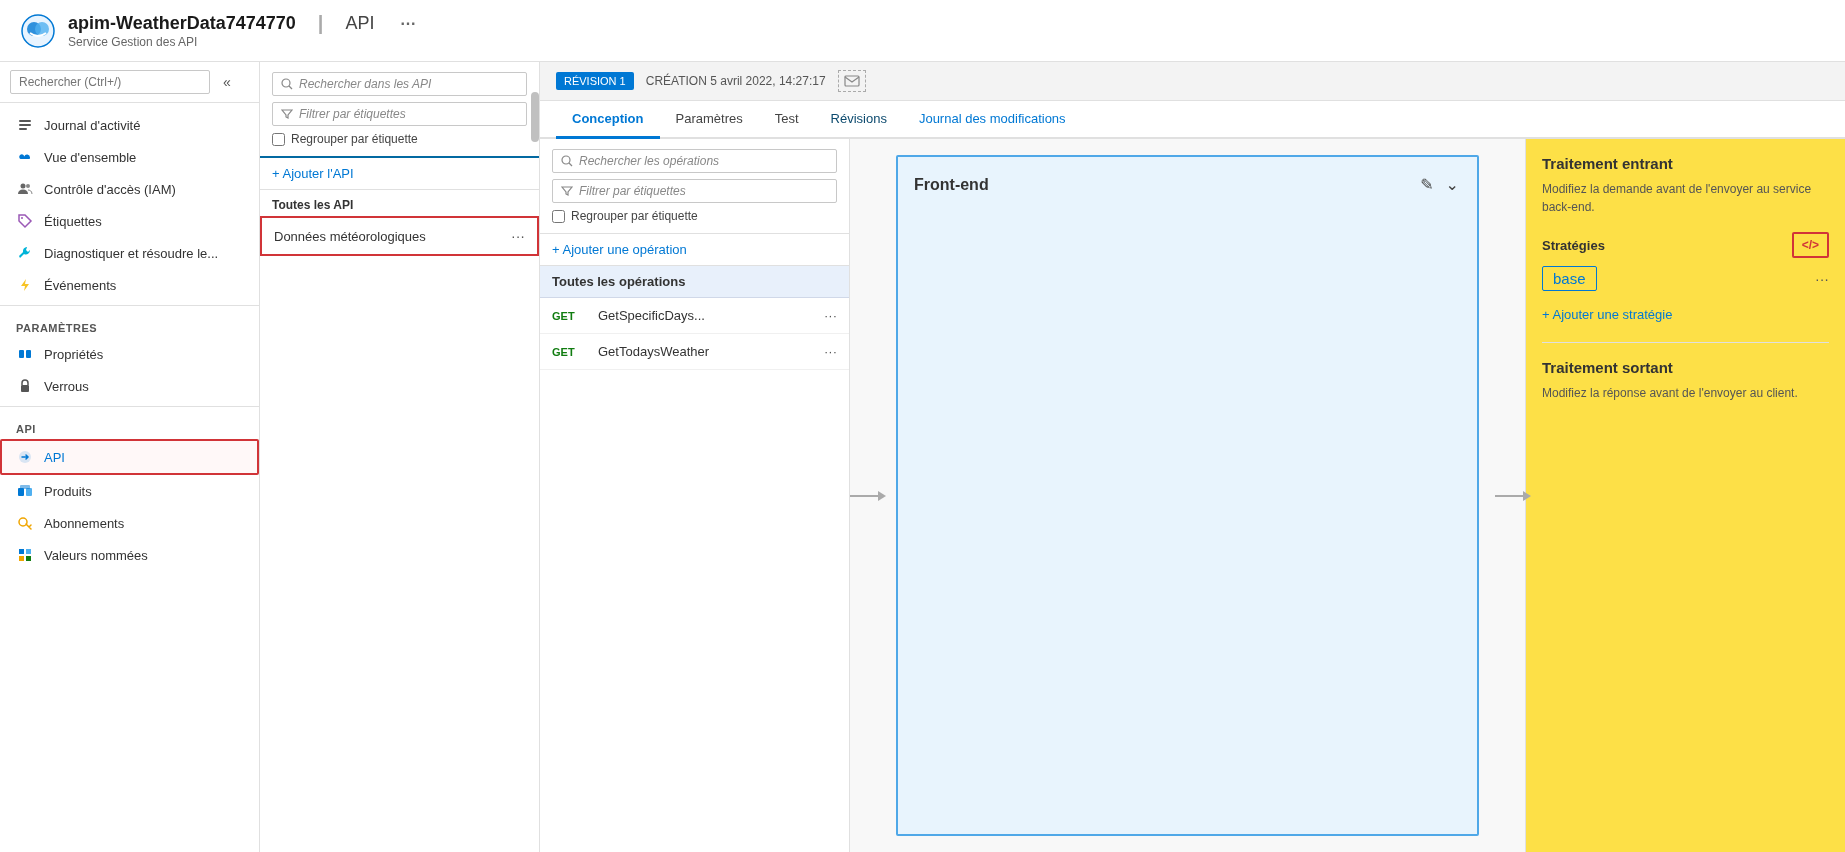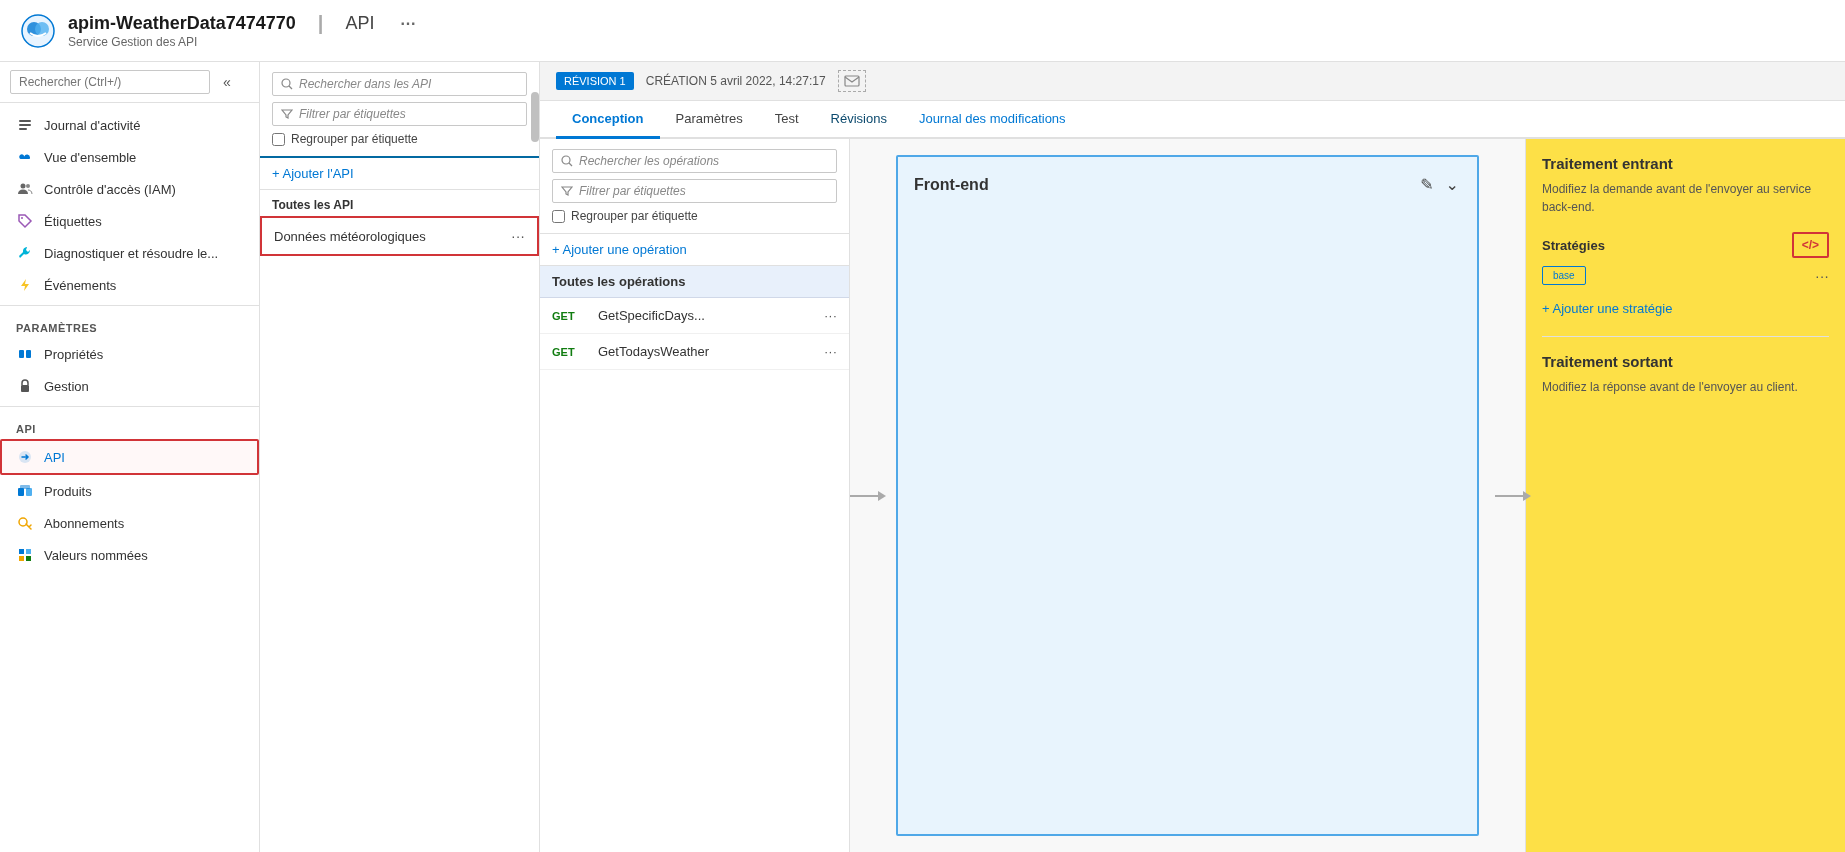--- a/index.html
+++ b/index.html
@@ -360,21 +360,21 @@
       color: #d13438;
       cursor: pointer;
       font-weight: 700;
       border-radius: 2px;
     }
     .policy-base-tag {
       display: inline-flex;
       align-items: center;
       border: 1px solid #0078d4;
       color: #0078d4;
-      font-size: 10px;
+      font-size: 15px;
       padding: 3px 10px;
       border-radius: 2px;
       cursor: pointer;
     }
     .policy-base-row {
       display: flex;
       align-items: center;
       justify-content: space-between;
       margin-bottom: 12px;
     }
@@ -506,21 +506,21 @@
         </span>
         <span>Propriétés</span>
       </div>
       <div class="sidebar-item">
         <span class="sidebar-icon">
           <svg width="16" height="16" viewBox="0 0 16 16">
               <rect x="4" y="7" width="8" height="7" rx="1" fill="#555"></rect>
               <path d="M5 7V5a3 3 0 016 0v2" stroke="#555" stroke-width="1.5" fill="none"></path>
             </svg>
         </span>
-        <span>Gestion</span>
+        <span>Verrous</span>
       </div>
 
       <hr class="sidebar-divider">
       <div class="sidebar-section-label">API</div>
 
       <div class="sidebar-item active" style="border: 2px solid #d13438; background: #fff8f8; border-radius:2px; padding-left:14px;">
         <span class="sidebar-icon">
           <svg width="16" height="16" viewBox="0 0 16 16">
             <circle cx="8" cy="8" r="6" fill="#0078d4" opacity="0.15"></circle>
             <path d="M5 8h6M9 6l2 2-2 2" stroke="#0078d4" stroke-width="1.5" fill="none" stroke-linecap="round"></path>

